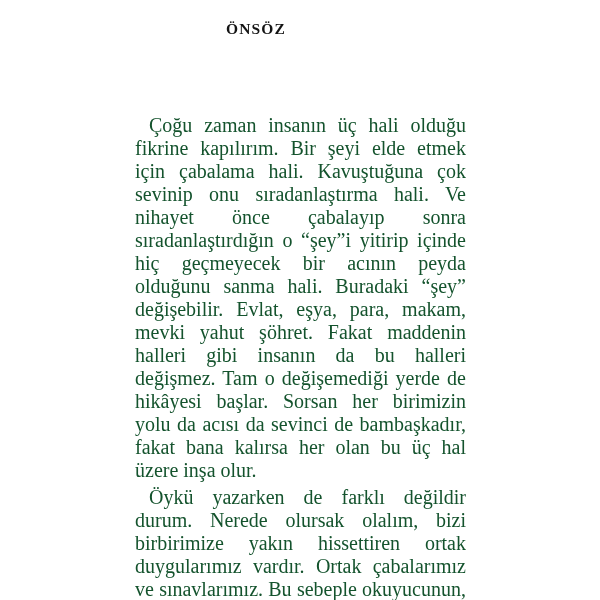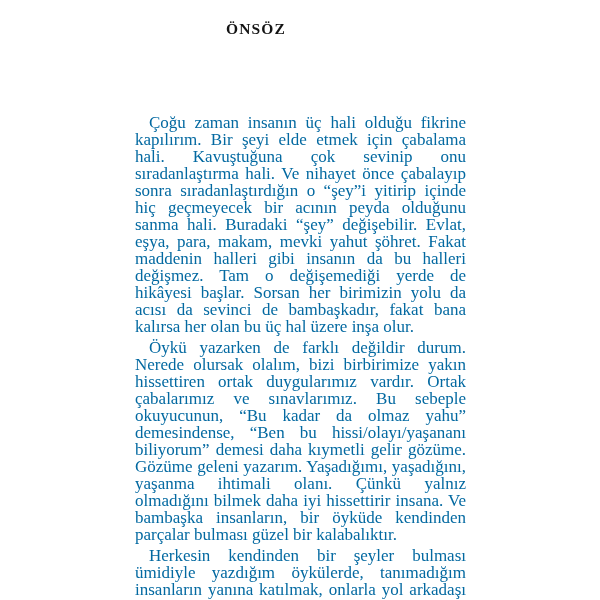--- a/index.html
+++ b/index.html
@@ -33,27 +33,27 @@
     color: #141414;
   }
   .text-block {
     position: absolute;
     top: 114px;
     left: 135px;
     width: 331px;
   }
   .para {
     margin: 0;
-    font-size: 17px;
-    line-height: 17px;
+    font-size: 20px;
+    line-height: 23px;
     text-align: justify;
     text-justify: inter-word;
     text-indent: 14px;
     hyphens: manual;
-    color: #0369a1;
+    color: #14532d;
   }
   .para + .para {
     margin-top: 4px;
   }
 </style>
 </head>
 <body>
 
 <div class="page">
 

